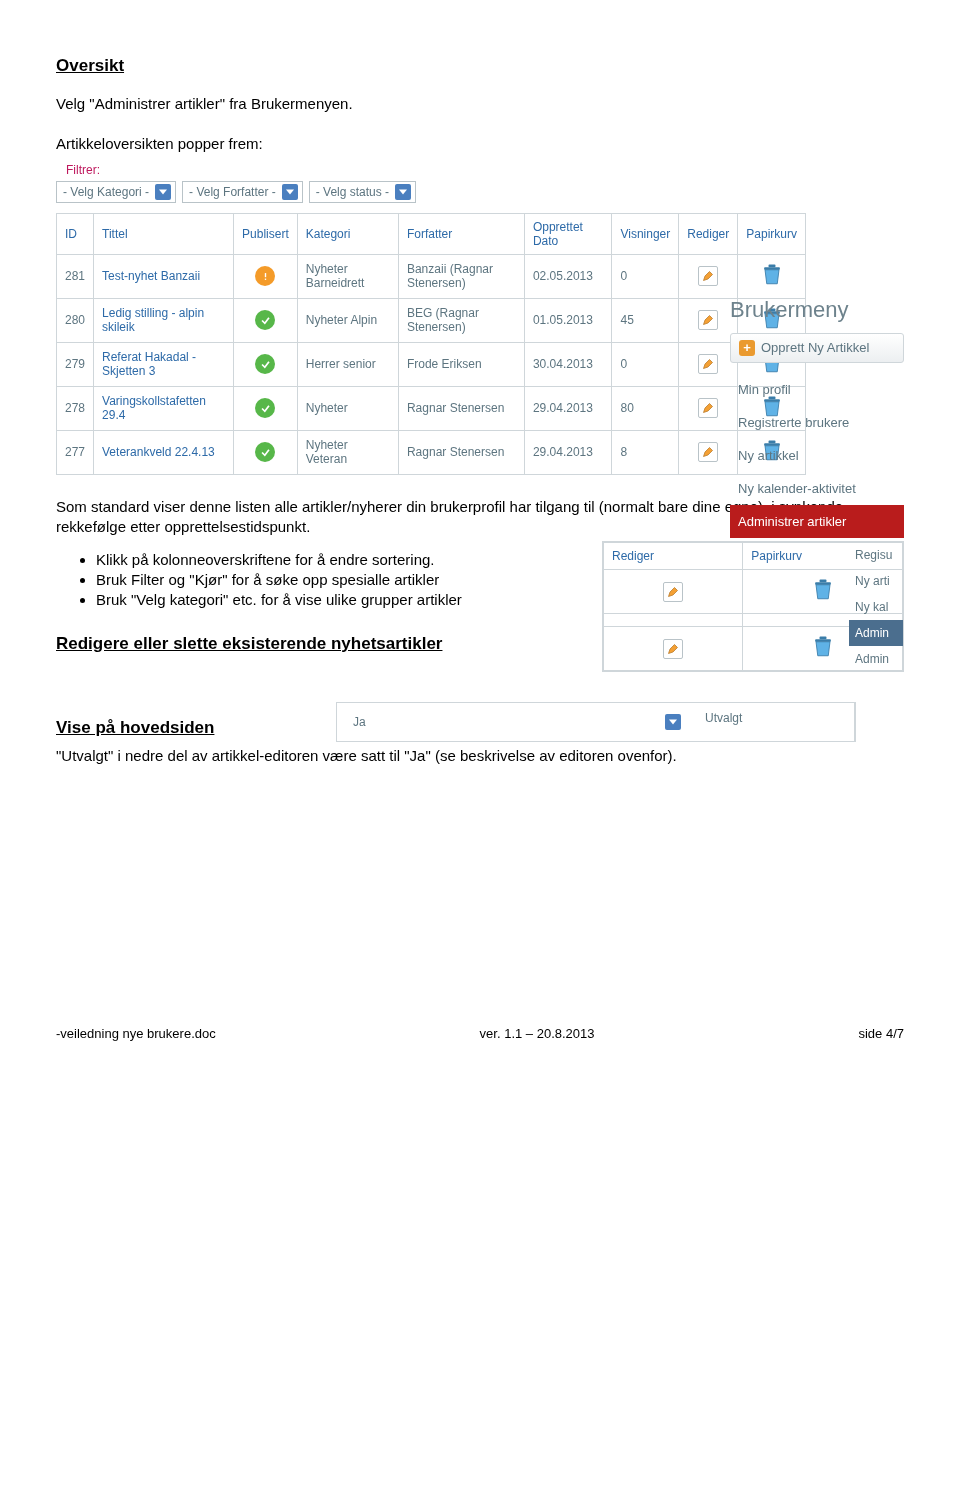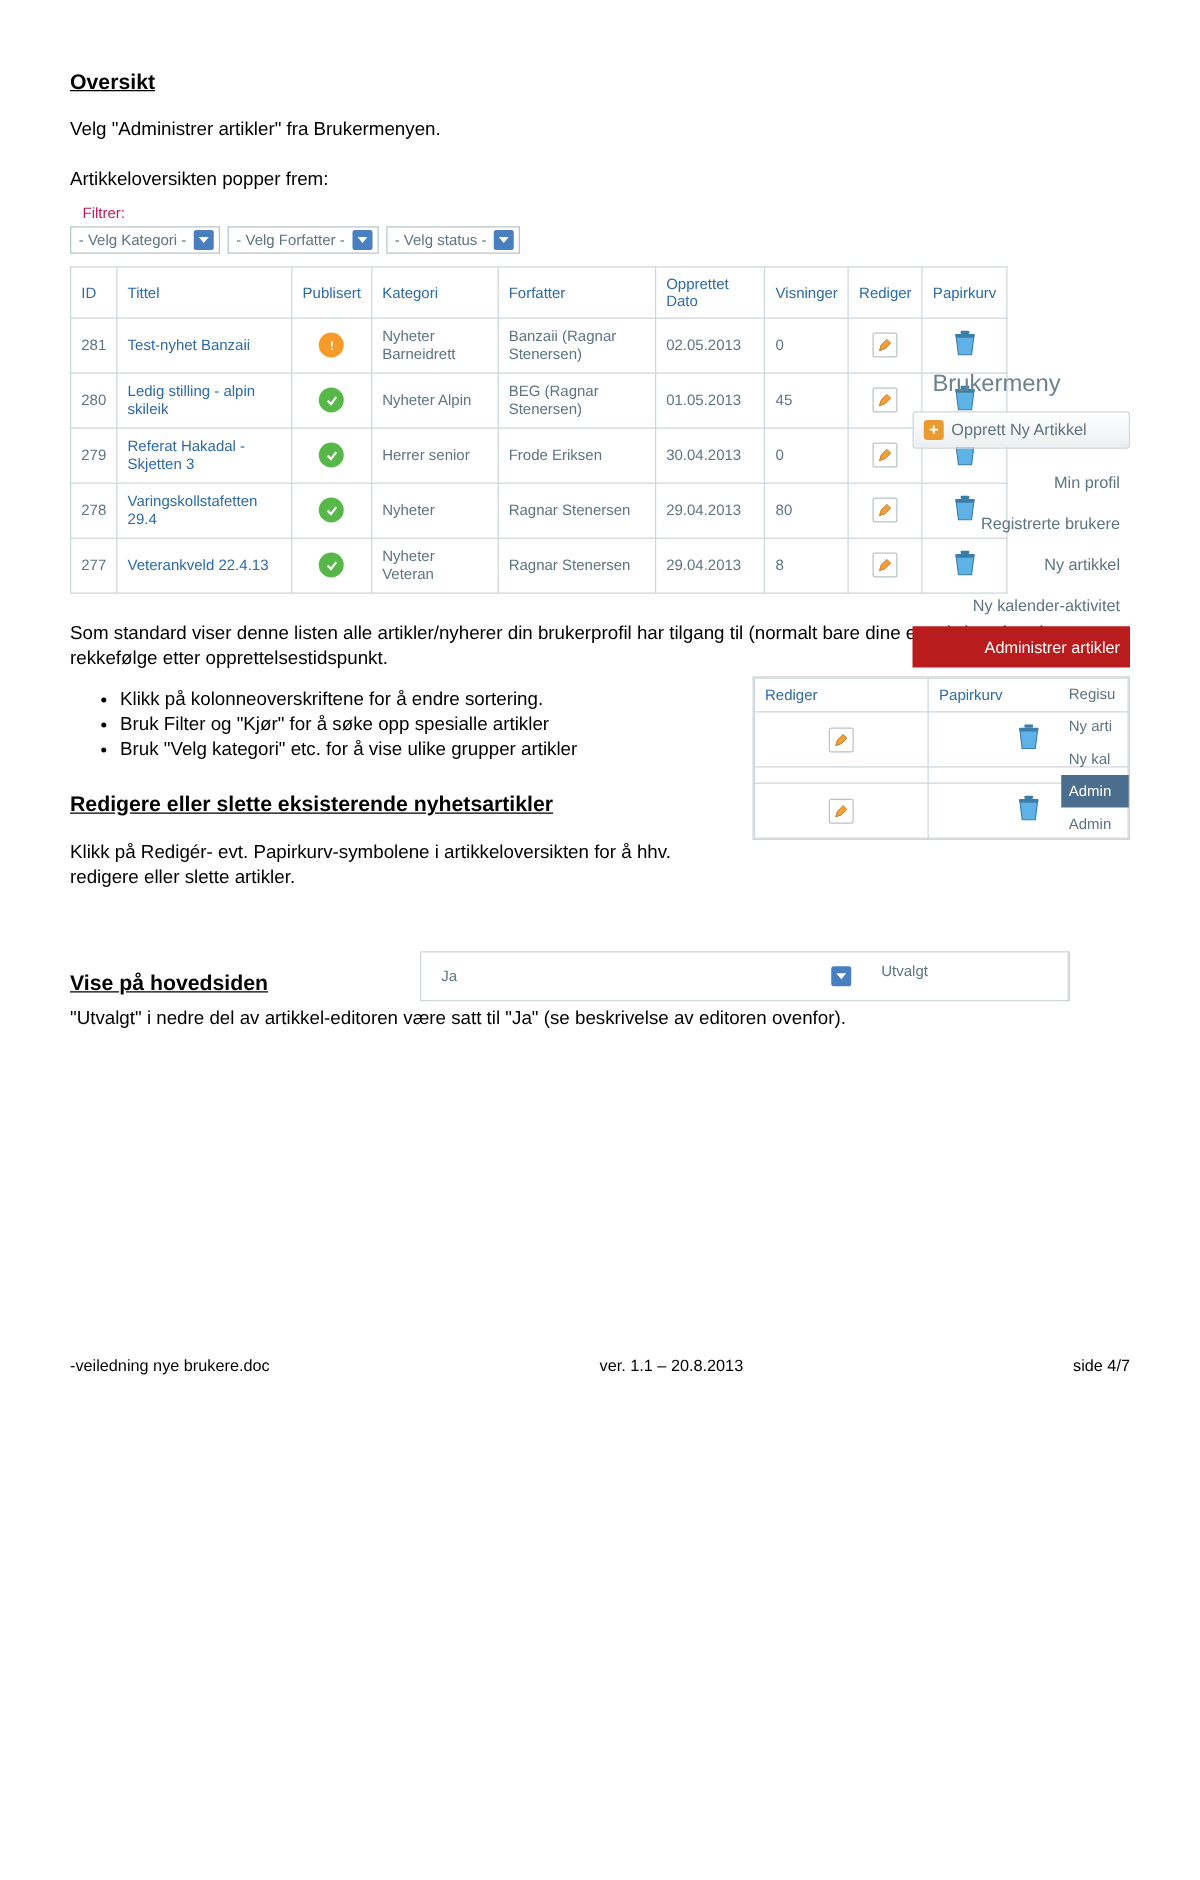--- a/index.html
+++ b/index.html
@@ -43,30 +43,30 @@
     border: 1px solid #9aa6ac; border-radius: 3px;
     background: linear-gradient(#ffffff,#e6eaec);
     font-size: 12px; color: #3a4a52; cursor: pointer;
   }
 
   
   .sidebar {
     position: absolute; right: 0; top: 134px;
     width: 174px; font-size: 13px; color: #5d7580;
   }
-  .sidebar h3 { font-size: 19px; color: #6d828c; font-weight: normal; margin: 0 0 10px 16px; }
+  .sidebar h3 { font-size: 22px; color: #6d828c; font-weight: normal; margin: 0 0 10px 0; }
   .sidebar .newart {
     display: flex; align-items: center; gap: 6px;
     background: linear-gradient(#ffffff,#eceff1);
     border: 1px solid #cfd6da; border-radius: 3px;
     padding: 6px 8px; font-size: 13px; color: #5d7580;
   }
   .plus-badge { width: 16px; height: 16px; border-radius: 3px; background: #ea9a2f; display: inline-flex; align-items: center; justify-content: center; color:#fff; font-weight:bold; font-size: 13px; }
   .sidebar ul { list-style: none; padding: 0; margin: 10px 0 0 0; }
-  .sidebar li { padding: 9px 8px; color: #5d7580; font-size: 13px; text-align: right; }
+  .sidebar li { padding: 9px 8px; color: #5d7580; font-size: 13px; }
   .sidebar li.active { background: #b91c1c; color: #fff; }
 
   
   .grid { margin-top: 10px; width: 750px; }
   .grid table { width: 100%; }
   .grid th, .grid td { text-align: left; }
   .grid th { font-weight: normal; color: #2d6aa8; }
   .pencil {
     width: 20px; height: 20px; border: 1px solid #b9c3c8;
     display: inline-flex; align-items: center; justify-content: center;
@@ -302,21 +302,20 @@
 <p style="margin-top:22px">Som standard viser denne listen alle artikler/nyherer din brukerprofil har tilgang til (normalt bare dine egne), i synkende rekkefølge etter opprettelsestidspunkt.</p>
 
 <div style="position:relative;">
 <ul class="bullets" id="bullets">
       <li>Klikk på kolonneoverskriftene for å endre sortering.</li>
       <li>Bruk Filter og "Kjør" for å søke opp spesialle artikler</li>
       <li>Bruk "Velg kategori" etc. for å vise ulike grupper artikler</li>
     </ul>
 
 <h2 class="sect" style="margin-top:26px">Redigere eller slette eksisterende nyhetsartikler</h2>
-<p style="width:520px">Klikk på Redigér- evt. Papirkurv-symbolene i artikkeloversikten for å hhv. redigere eller slette artikler.</p>
 
 <div class="overlay-box" style="top:-10px;">
   <table>
     <thead>
       <tr>
         <th><a class="gridlink">Rediger</a></th>
         <th><a class="gridlink">Papirkurv</a></th>
       </tr>
     </thead>
     <tbody>

